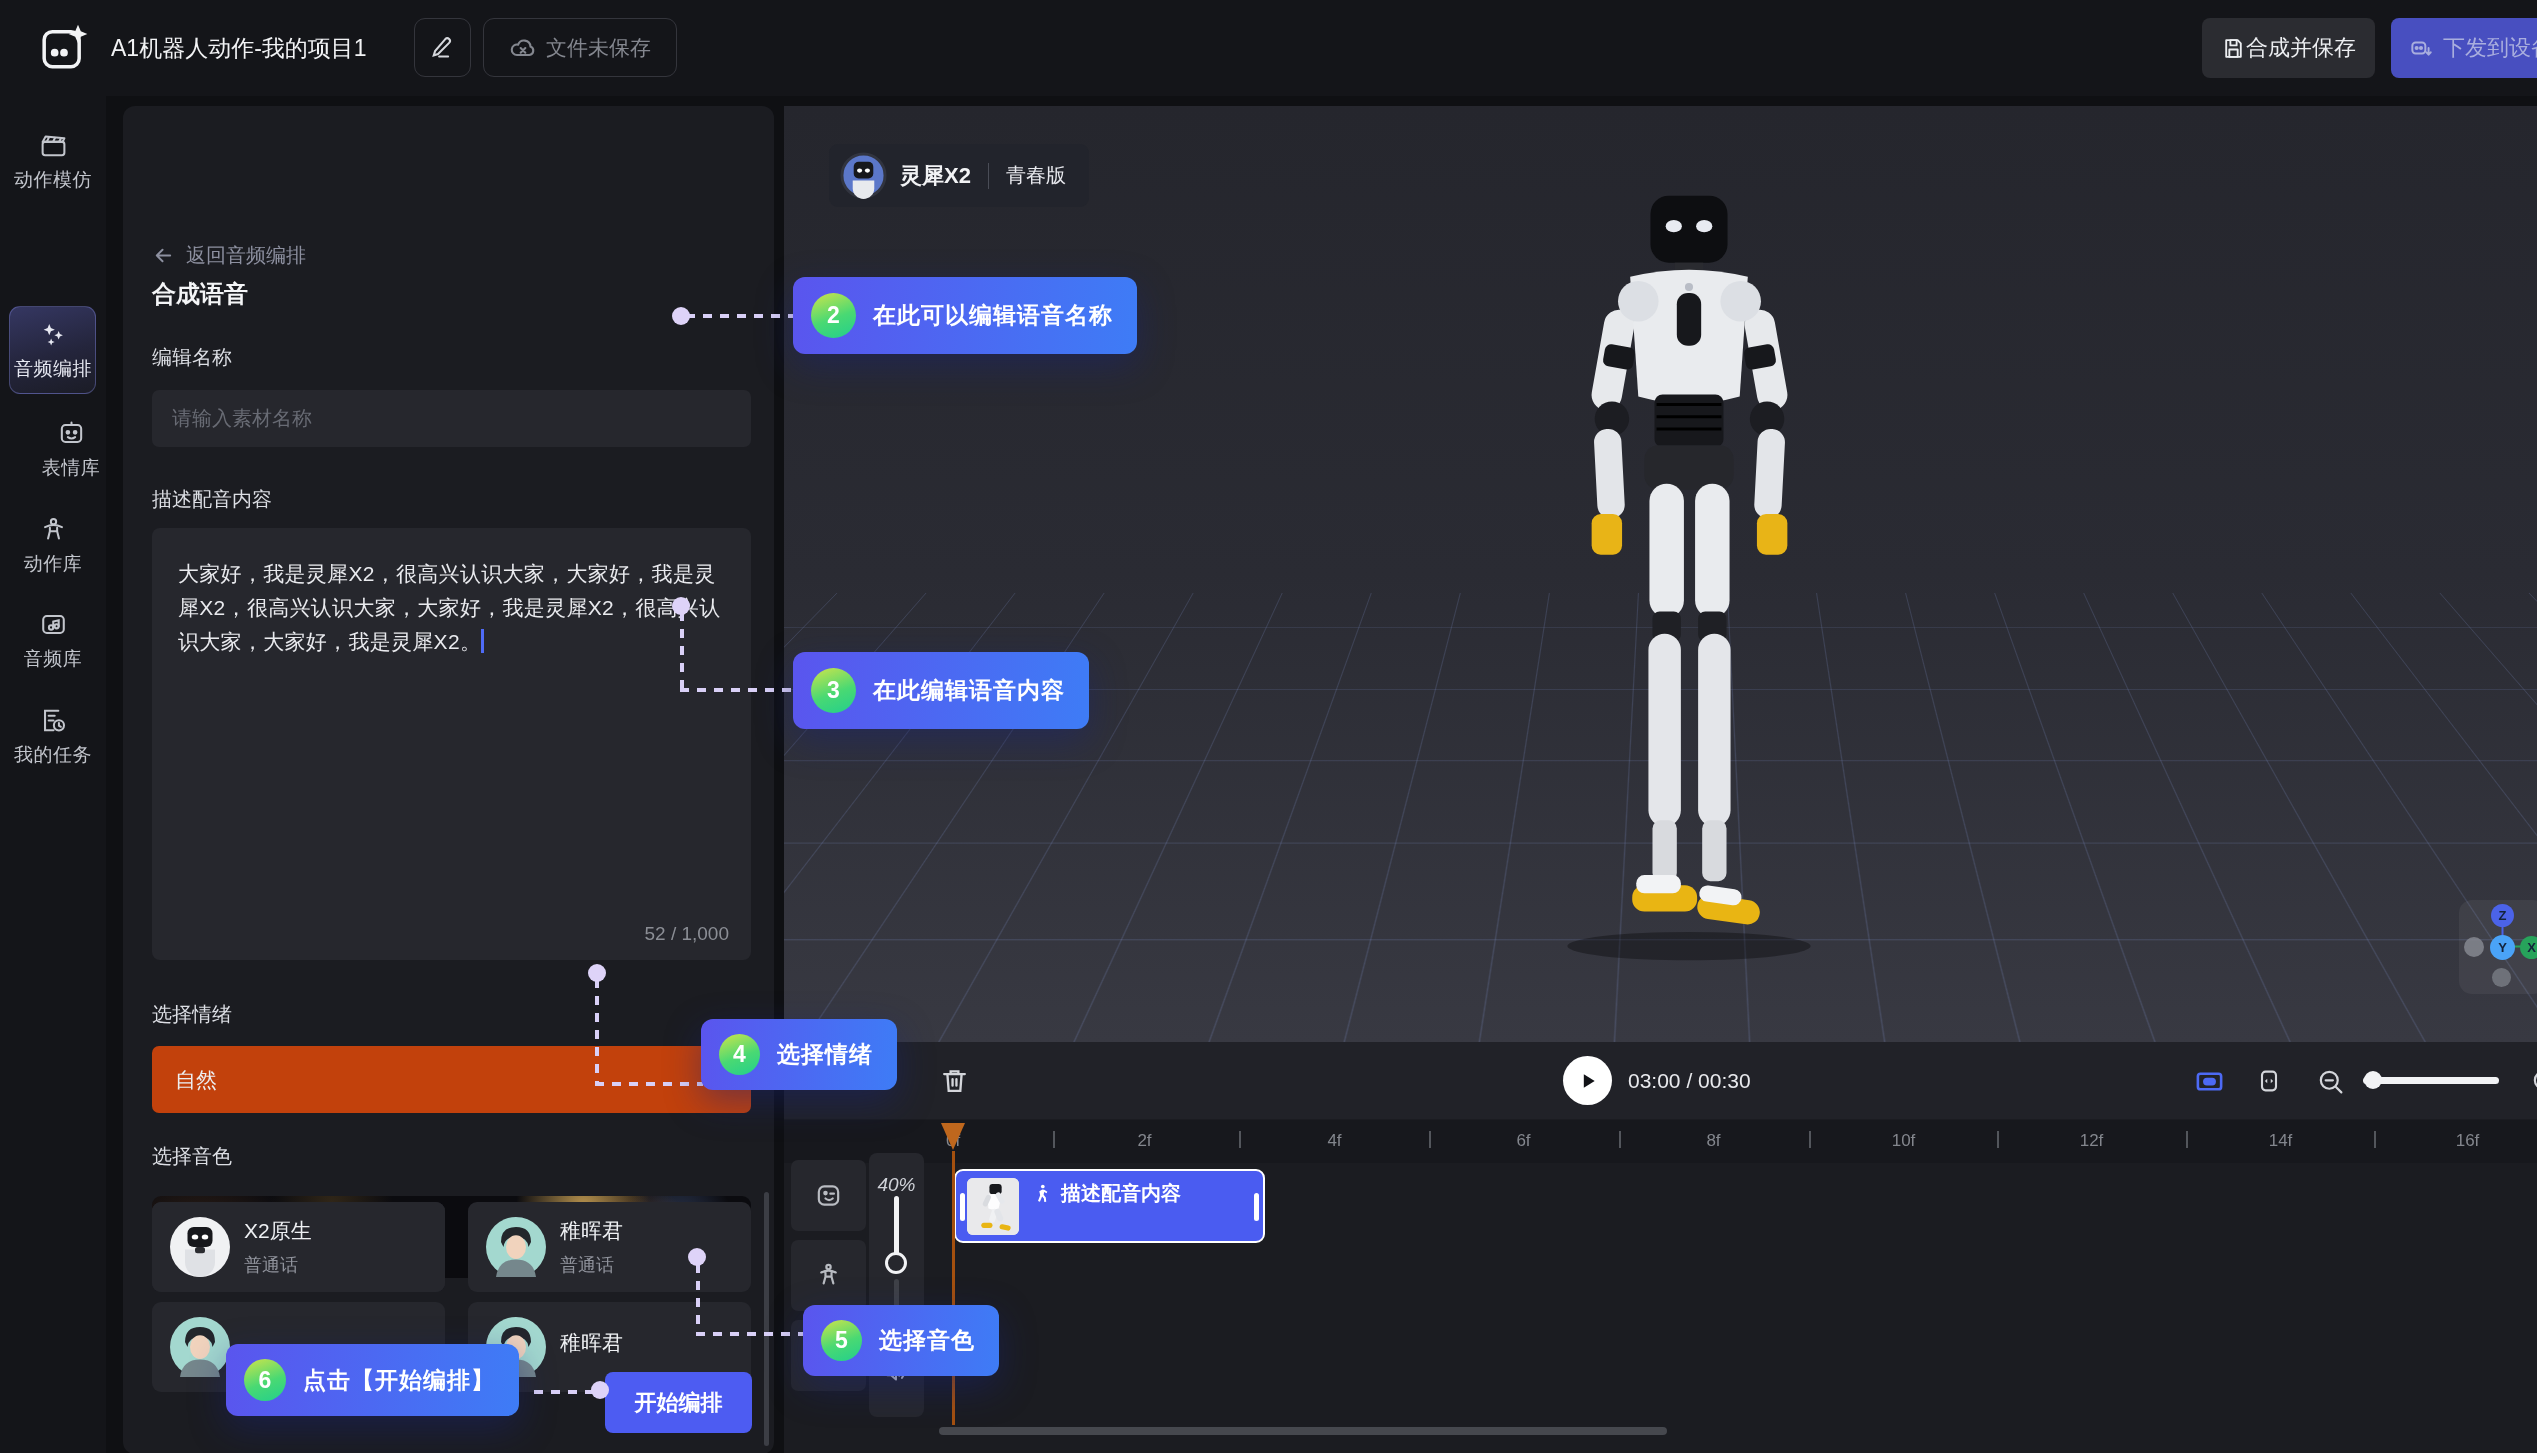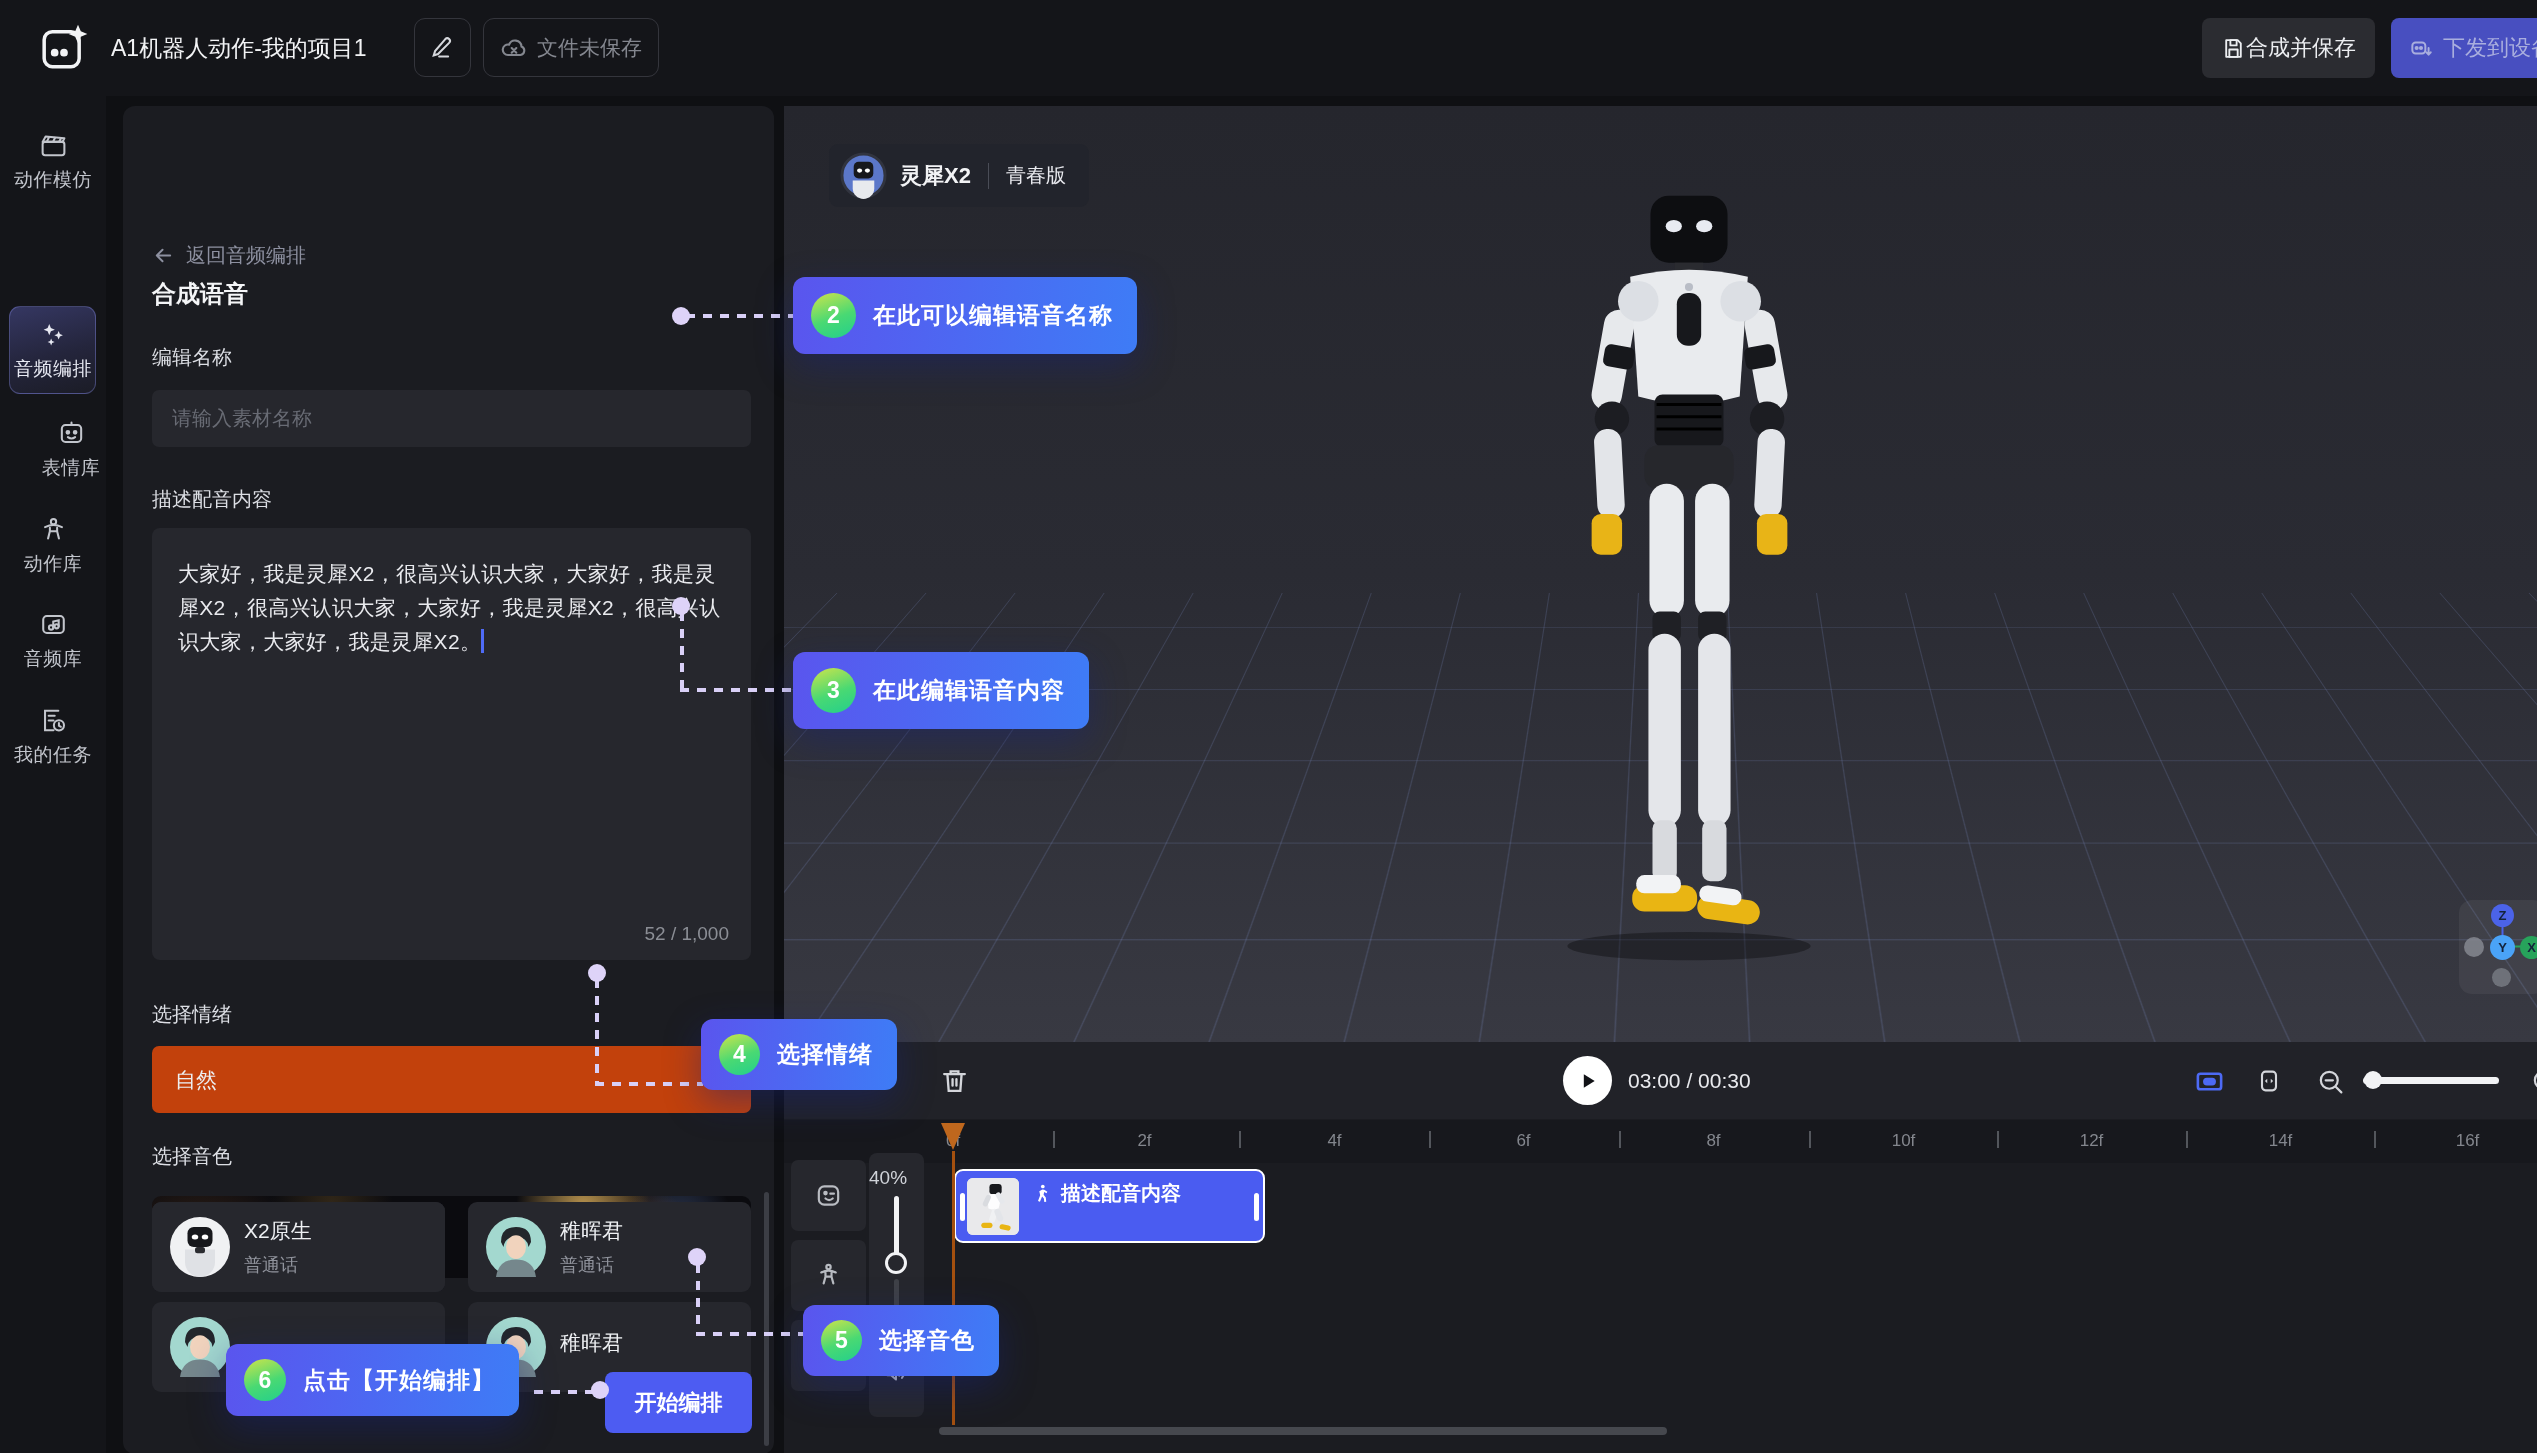--- a/index.html
+++ b/index.html
@@ -77,21 +77,21 @@
   #timeline { left:784px; top:1042px; width:1801px; height:412px; background:#1b1c21; }
   .tl-controls { position:absolute; left:0; top:0; width:1801px; height:77px; background:#212228; }
   .tl-ruler { position:absolute; left:0; top:78px; width:1801px; height:43px; background:#17181d; }
   .tl-time { font-size:21px; color:#e9eaee; }
   .ruler-label { position:absolute; top:11px; width:61px; text-align:center; font-size:17px; color:#83868d; }
   .ruler-tick { position:absolute; top:11px; width:1.5px; height:17px; background:#53565c; }
   .playhead-line { position:absolute; width:2.5px; background:#a4500f; }
   .track-card { position:absolute; left:6.6px; width:75px; height:71px; background:#26272d; border-radius:7px;
       display:flex; align-items:center; justify-content:center; color:#b9bcc2; }
   .vol-panel { position:absolute; left:85px; top:111px; width:55px; height:264px; background:#26272d; border-radius:8px; }
-  .vol-label { position:absolute; left:0; top:14px; width:55px; text-align:left; font-size:19px; color:#cfd2d8; }
+  .vol-label { position:absolute; left:0; top:21px; width:55px; text-align:center; font-size:19px; color:#cfd2d8;font-style:italic; }
   .clip { position:absolute; left:170px; top:127px; width:311px; height:74px; background:#4a5cf1;
       border:2px solid #ffffff; border-radius:9px; }
   .clip-handle { position:absolute; top:22px; width:4.6px; height:28px; background:#fff; border-radius:2.5px; }
   .clip-thumb { position:absolute; left:11px; top:7px; width:52px; height:57px; background:#e9e9eb; border-radius:6px; overflow:hidden; }
   .clip-label { font-size:20px; font-weight:600; color:#fff; }
   .h-scrollbar { position:absolute; left:155px; top:385px; width:728px; height:8px; background:#46484e; border-radius:4px; }
 
   
   .tooltip { position:absolute; background:linear-gradient(95deg,#5a55ee 0%,#3e7cf6 100%); border-radius:12px;
       display:flex; align-items:center; padding:0 24px 0 18px; gap:17px;
@@ -118,21 +118,21 @@
       <path d="M36 4 l2.4 5.6 L44 12 l-5.6 2.4 L36 20 l-2.4-5.6 L28 12 l5.6-2.4 Z" fill="#f2f3f5" stroke="none"></path>
     </svg>
   </div>
   <div class="abs flex tb-title" style="left:111px; top:0; height:96px;">A1机器人动作-我的项目1</div>
   <div class="abs flex tb-iconbtn" style="left:414px; top:18px; width:57px; height:59px;">
     <svg width="27" height="27" viewBox="0 0 24 24" fill="none" stroke="#d6d8dd" stroke-width="1.8" stroke-linecap="round">
       <path d="M14.5 4.5 a2.4 2.4 0 0 1 3.4 3.4 L8 17.8 L4.2 19 l1.2-3.8 Z"></path>
         <path d="M9 20 h8"></path>
     </svg>
   </div>
-  <div class="abs flex tb-iconbtn tb-unsaved" style="left:483px; top:18px; width:176px; height:59px; padding:0 12px;">
+  <div class="abs flex tb-iconbtn tb-unsaved" style="left:483px; top:18px; width:194px; height:59px; padding:0 12px;">
     <svg width="28" height="28" viewBox="0 0 24 24" fill="none" stroke="#84878f" stroke-width="1.8" stroke-linecap="round">
       <path d="M7 18 a4.5 4.5 0 1 1 .8-8.9 a5.5 5.5 0 0 1 10.6 1.6 a3.8 3.8 0 0 1-.9 7.3 Z"></path>
       <path d="M10 12 l4 4 M14 12 l-4 4"></path>
     </svg>
     <span>文件未保存</span>
   </div>
   <div class="abs flex btn-save" style="left:2202px; top:18px; width:173px; height:60px;">
     <svg width="25" height="25" viewBox="0 0 24 24" fill="none" stroke="#eceef1" stroke-width="1.8" stroke-linejoin="round">
       <path d="M5 4 h11 l3 3 v13 h-14 Z"></path>
         <rect x="8" y="13" width="8" height="7"></rect>

